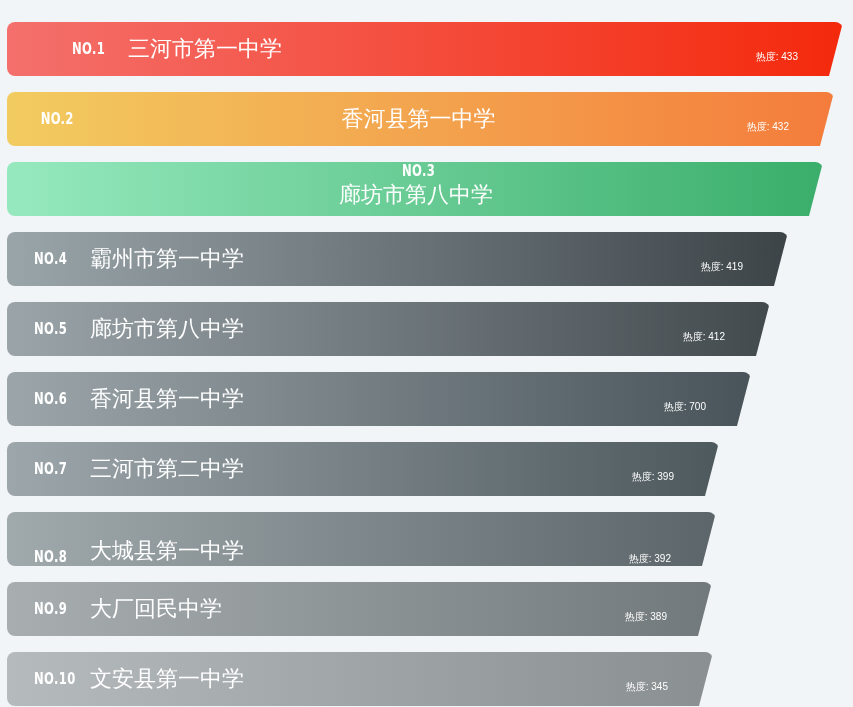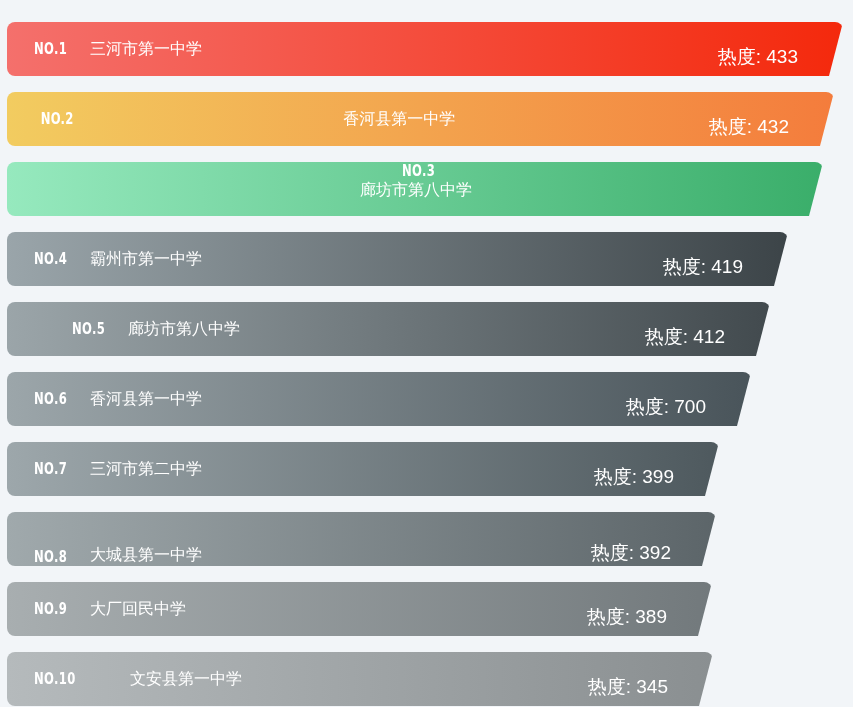--- a/index.html
+++ b/index.html
@@ -52,42 +52,42 @@
     width: 54px;
     flex: 0 0 auto;
     font-family: "DejaVu Sans Condensed", "Liberation Sans Narrow", "Liberation Sans", sans-serif;
     transform: scaleX(0.86);
     transform-origin: left center;
     white-space: nowrap;
   }
 
   .rank-name {
     color: #ffffff;
-    font-size: 16px;
+    font-size: 22px;
     font-weight: 500;
     margin-left: 2px;
     white-space: nowrap;
     flex: 1 1 auto;
   }
 
   .rank-value {
     color: #ffffff;
-    font-size: 19px;
+    font-size: 10px;
     white-space: nowrap;
     margin-right: 45px;
     flex: 0 0 auto;
     margin-top: 16px;
   }
 </style>
 </head>
 <body style="background: rgb(242, 245, 248);">
 
 <div id="rank-chart">
     <div class="rank-row">
-      <div class="rank-bar" style="width: 836px; background: linear-gradient(to right, rgb(244, 112, 108) 0%, rgb(244, 41, 12) 100%);">
+      <div class="rank-bar" style="width: 836px; background: linear-gradient(to right, rgb(244, 112, 108) 0%, rgb(244, 41, 12) 100%); padding-left: 38px;">
         <span class="rank-no">NO.1</span>
         <span class="rank-name">三河市第一中学</span>
         <span class="rank-value">热度: 433</span>
       </div>
     </div>
     <div class="rank-row">
       <div class="rank-bar" style="width: 827px; background: linear-gradient(to right, rgb(242, 204, 96) 0%, rgb(244, 124, 60) 100%); text-align: center;">
         <span class="rank-no">NO.2</span>
         <span class="rank-name">香河县第一中学</span>
         <span class="rank-value">热度: 432</span>
@@ -101,21 +101,21 @@
       </div>
     </div>
     <div class="rank-row">
       <div class="rank-bar" style="width: 781px; background: linear-gradient(to right, rgb(154, 165, 170) 0%, rgb(60, 68, 72) 100%); align-items: center;">
         <span class="rank-no">NO.4</span>
         <span class="rank-name">霸州市第一中学</span>
         <span class="rank-value">热度: 419</span>
       </div>
     </div>
     <div class="rank-row">
-      <div class="rank-bar" style="width: 763px; background: linear-gradient(to right, rgb(155, 165, 169) 0%, rgb(66, 74, 78) 100%); padding-left: 38px;">
+      <div class="rank-bar" style="width: 763px; background: linear-gradient(to right, rgb(155, 165, 169) 0%, rgb(66, 74, 78) 100%);">
         <span class="rank-no">NO.5</span>
         <span class="rank-name">廊坊市第八中学</span>
         <span class="rank-value">热度: 412</span>
       </div>
     </div>
     <div class="rank-row">
       <div class="rank-bar" style="width: 744px; background: linear-gradient(to right, rgb(156, 166, 170) 0%, rgb(73, 84, 90) 100%);">
         <span class="rank-no">NO.6</span>
         <span class="rank-name">香河县第一中学</span>
         <span class="rank-value">热度: 700</span>
@@ -136,19 +136,19 @@
       </div>
     </div>
     <div class="rank-row">
       <div class="rank-bar" style="width: 705px; background: linear-gradient(to right, rgb(168, 174, 176) 0%, rgb(114, 121, 124) 100%);">
         <span class="rank-no">NO.9</span>
         <span class="rank-name">大厂回民中学</span>
         <span class="rank-value">热度: 389</span>
       </div>
     </div>
     <div class="rank-row">
-      <div class="rank-bar" style="width: 706px; background: linear-gradient(to right, rgb(181, 186, 188) 0%, rgb(138, 143, 145) 100%); gap: 40px;">
+      <div class="rank-bar" style="width: 706px; background: linear-gradient(to right, rgb(181, 186, 188) 0%, rgb(138, 143, 145) 100%);">
         <span class="rank-no">NO.10</span>
         <span class="rank-name">文安县第一中学</span>
         <span class="rank-value">热度: 345</span>
       </div>
     </div>
   </div>
 
 </body></html>

